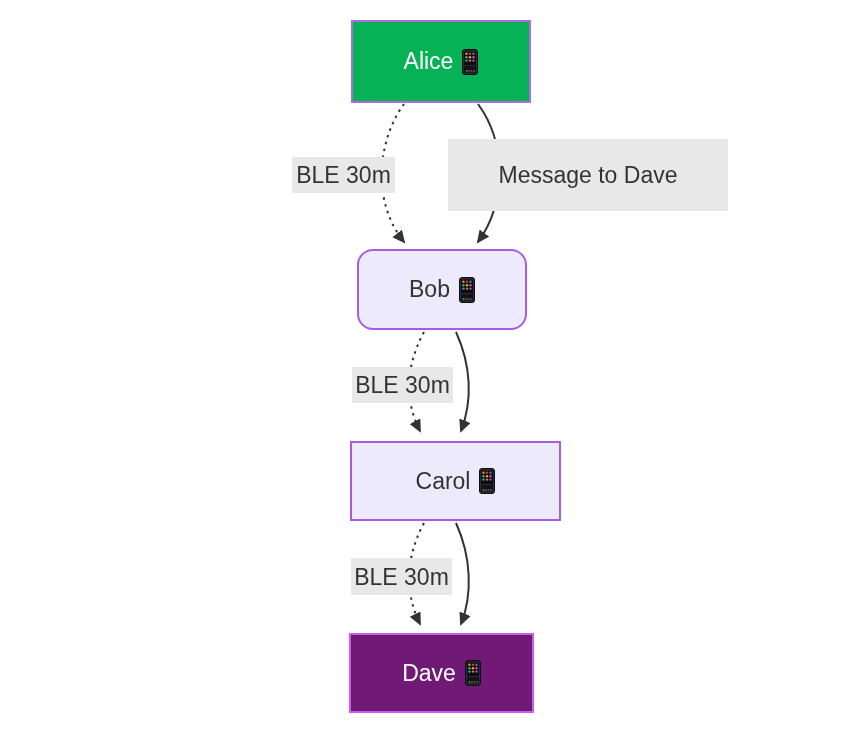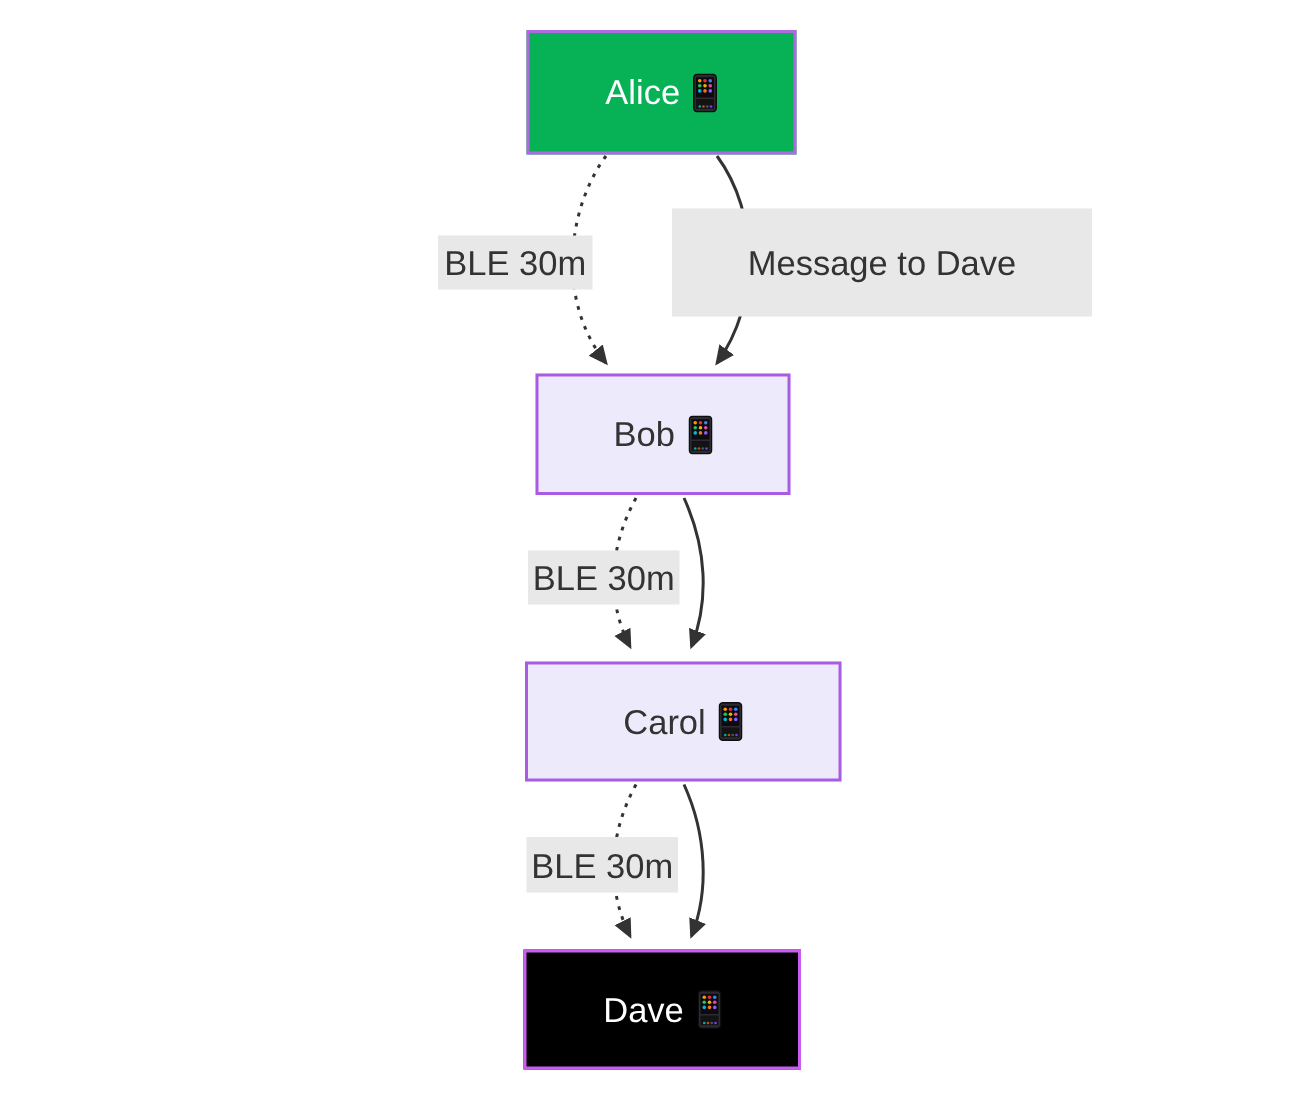--- a/index.html
+++ b/index.html
@@ -102,21 +102,21 @@
           <circle cx="11.5" cy="11.6" r="1.2" fill="#8b5cf6"></circle>
         <rect x="2" y="17" width="12" height="6.5" fill="#131316"></rect>
         <circle cx="4.5" cy="22" r="0.9" fill="#0ea5a0"></circle>
           <circle cx="7" cy="22" r="0.9" fill="#b45309"></circle>
           <circle cx="9.5" cy="22" r="0.9" fill="#475569"></circle>
           <circle cx="12" cy="22" r="0.9" fill="#7c3aed"></circle>
       </svg>
     </span>
   </div>
 
-  <div class="node" style="left: 357px; top: 249px; width: 170px; height: 81px; background: rgb(237, 234, 251); border-color: rgb(169, 92, 226); color: rgb(51, 51, 51);">
+  <div class="node" style="left: 357px; top: 249px; width: 170px; height: 81px; background: rgb(237, 234, 251); border-color: rgb(169, 92, 226); color: rgb(51, 51, 51); border-radius: 16px;">
     <span class="node-label">Bob</span>
     <span class="phone-icon">
       <svg width="16" height="26" viewBox="0 0 16 26">
         <rect x="0.5" y="0.5" width="15" height="25" rx="2.5" fill="#2b2b31" stroke="#0e0e11"></rect>
         <rect x="2" y="2.5" width="12" height="13.5" fill="#0c0c10"></rect>
         <circle cx="4.5" cy="4.8" r="1.2" fill="#ff9500"></circle>
           <circle cx="8" cy="4.8" r="1.2" fill="#e23333"></circle>
           <circle cx="11.5" cy="4.8" r="1.2" fill="#3b82f6"></circle>
         <circle cx="4.5" cy="8.2" r="1.2" fill="#22c55e"></circle>
           <circle cx="8" cy="8.2" r="1.2" fill="#eab308"></circle>
@@ -150,21 +150,21 @@
           <circle cx="11.5" cy="11.6" r="1.2" fill="#8b5cf6"></circle>
         <rect x="2" y="17" width="12" height="6.5" fill="#131316"></rect>
         <circle cx="4.5" cy="22" r="0.9" fill="#0ea5a0"></circle>
           <circle cx="7" cy="22" r="0.9" fill="#b45309"></circle>
           <circle cx="9.5" cy="22" r="0.9" fill="#475569"></circle>
           <circle cx="12" cy="22" r="0.9" fill="#7c3aed"></circle>
       </svg>
     </span>
   </div>
 
-  <div class="node" style="left: 349px; top: 633px; width: 185px; height: 80px; background: #000000; border-color: rgb(203, 92, 240); color: rgb(255, 255, 255);">
+  <div class="node" style="left: 349px; top: 633px; width: 185px; height: 80px; background: #701a75; border-color: rgb(203, 92, 240); color: rgb(255, 255, 255);">
     <span class="node-label">Dave</span>
     <span class="phone-icon">
       <svg width="16" height="26" viewBox="0 0 16 26">
         <rect x="0.5" y="0.5" width="15" height="25" rx="2.5" fill="#2b2b31" stroke="#0e0e11"></rect>
         <rect x="2" y="2.5" width="12" height="13.5" fill="#0c0c10"></rect>
         <circle cx="4.5" cy="4.8" r="1.2" fill="#ff9500"></circle>
           <circle cx="8" cy="4.8" r="1.2" fill="#e23333"></circle>
           <circle cx="11.5" cy="4.8" r="1.2" fill="#3b82f6"></circle>
         <circle cx="4.5" cy="8.2" r="1.2" fill="#22c55e"></circle>
           <circle cx="8" cy="8.2" r="1.2" fill="#eab308"></circle>

